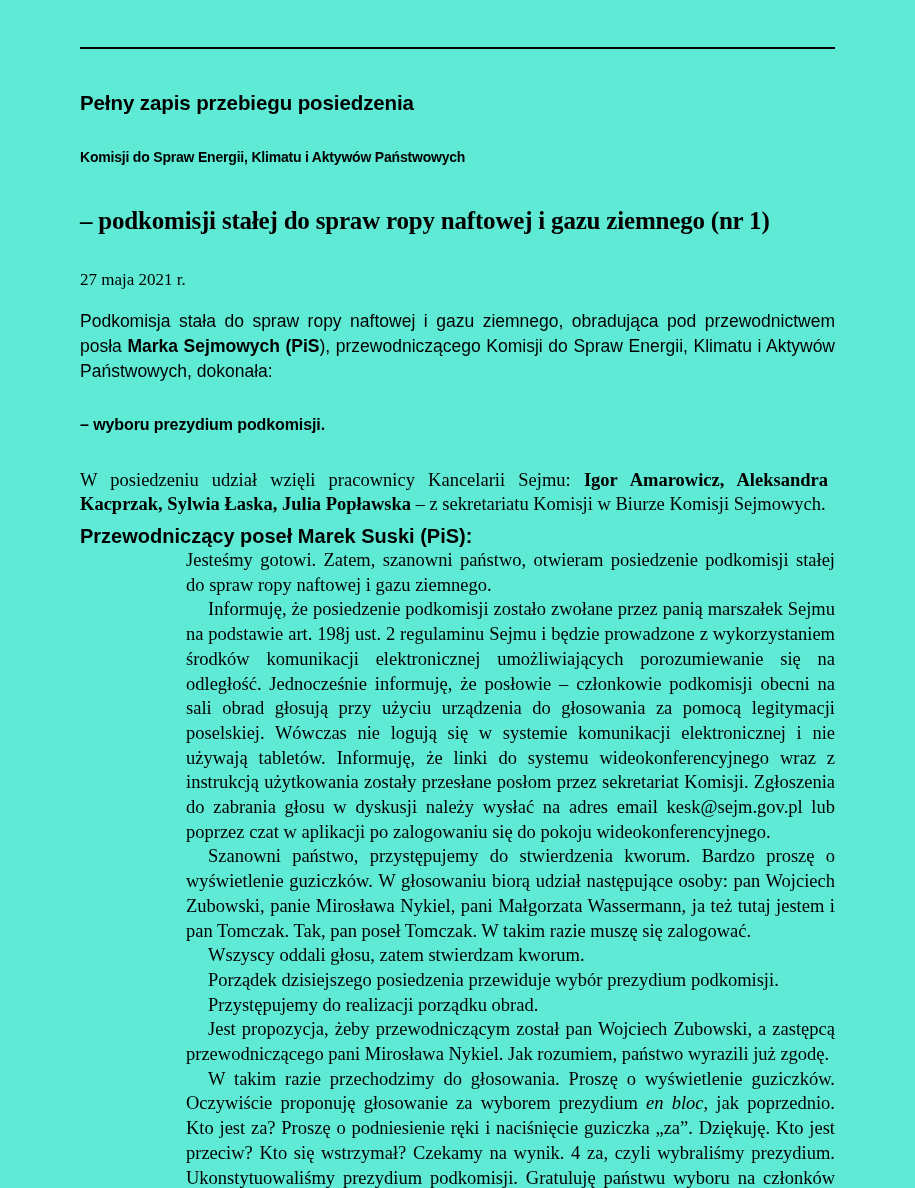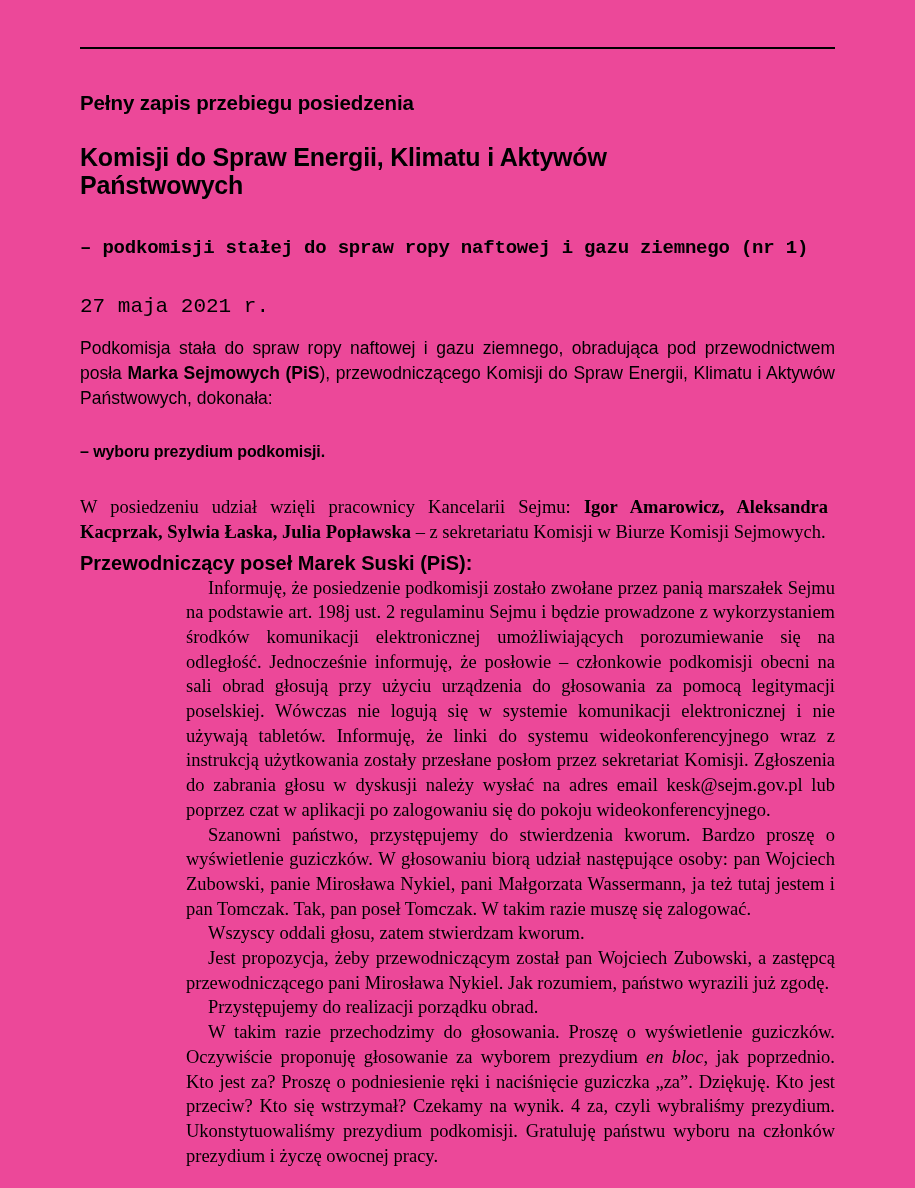--- a/index.html
+++ b/index.html
@@ -5,21 +5,21 @@
 <style>
   html, body {
     margin: 0;
     padding: 0;
     background: #ffffff;
   }
   .page {
     position: relative;
     width: 915px;
     height: 1188px;
-    background: #ec4899;
+    background: #5eead4;
     overflow: hidden;
     box-sizing: border-box;
     color: #000000;
   }
   .content {
     position: absolute;
     left: 80px;
     top: 47px;
     width: 755px;
   }
@@ -34,38 +34,38 @@
     font-family: "Liberation Sans", sans-serif;
     font-weight: bold;
     font-size: 20.5px;
     line-height: 26px;
     letter-spacing: -0.1px;
     margin: 41px 0 0 0;
   }
   .h-body {
     font-family: "Liberation Sans", sans-serif;
     font-weight: bold;
-    font-size: 25px;
+    font-size: 14px;
     line-height: 27.5px;
     letter-spacing: -0.2px;
     margin: 28px 0 0 0;
     max-width: 650px;
   }
   .h-sub {
-    font-family: Liberation Mono, monospace;
+    font-family: Liberation Serif, serif;
     font-weight: bold;
-    font-size: 19px;
+    font-size: 25px;
     line-height: 28px;
     letter-spacing: -0.2px;
     margin: 35px 0 0 0;
     max-width: 760px;
   }
   .date-line {
-    font-family: Liberation Mono, monospace;
-    font-size: 21px;
+    font-family: Liberation Serif, serif;
+    font-size: 17px;
     line-height: 24px;
     margin: 33px 0 0 0;
   }
   .intro-para {
     font-family: "Liberation Sans", sans-serif;
     font-size: 17.5px;
     line-height: 25px;
     margin: 17px 0 0 0;
     text-align: justify;
     text-justify: inter-word;
@@ -133,24 +133,26 @@
 
     <p class="intro-para"><span>Podkomisja stała do spraw ropy naftowej i gazu ziemnego, obradująca pod prze­wodnictwem posła </span><b>Marka Sejmowych (PiS</b><span>), przewodniczącego Komisji do Spraw Energii, Klimatu i Aktywów Państwowych, dokonała:</span></p>
 
     <p class="agenda-item">– wyboru prezydium podkomisji.</p>
 
     <p class="participants"><span>W posiedzeniu udział wzięli pracownicy Kancelarii Sejmu: </span><b>Igor Amarowicz, Aleksandra Kacprzak, Sylwia Łaska, Julia Popławska</b><span> – z sekretariatu Komisji w Biurze Komisji Sejmowych.</span></p>
 
     <p class="speaker">Przewodniczący poseł Marek Suski (PiS):</p>
 
     <div class="speech">
+      <p class="no-indent">Jesteśmy gotowi. Zatem, szanowni państwo, otwieram posiedzenie podkomisji stałej do spraw ropy naftowej i gazu ziemnego.</p>
       <p>Informuję, że posiedzenie podkomisji zostało zwołane przez panią marszałek Sejmu na podstawie art. 198j ust. 2 regulaminu Sejmu i będzie prowadzone z wykorzystaniem środków komunikacji elektronicznej umożliwiających porozumiewanie się na odległość. Jednocześnie informuję, że posłowie – członkowie podkomisji obecni na sali obrad gło­sują przy użyciu urządzenia do głosowania za pomocą legitymacji poselskiej. Wówczas nie logują się w systemie komunikacji elektronicznej i nie używają tabletów. Informuję, że linki do systemu wideokonferencyjnego wraz z instrukcją użytkowania zostały prze­słane posłom przez sekretariat Komisji. Zgłoszenia do zabrania głosu w dyskusji należy wysłać na adres email kesk@sejm.gov.pl lub poprzez czat w aplikacji po zalogowaniu się do pokoju wideokonferencyjnego.</p>
       <p>Szanowni państwo, przystępujemy do stwierdzenia kworum. Bardzo proszę o wyświe­tlenie guziczków. W głosowaniu biorą udział następujące osoby: pan Wojciech Zubowski, panie Mirosława Nykiel, pani Małgorzata Wassermann, ja też tutaj jestem i pan Tom­czak. Tak, pan poseł Tomczak. W takim razie muszę się zalogować.</p>
       <p>Wszyscy oddali głosu, zatem stwierdzam kworum.</p>
+      <p>Porządek dzisiejszego posiedzenia przewiduje wybór prezydium podkomisji.</p>
+      <p>Przystępujemy do realizacji porządku obrad.</p>
       <p>Jest propozycja, żeby przewodniczącym został pan Wojciech Zubowski, a zastępcą przewodniczącego pani Mirosława Nykiel. Jak rozumiem, państwo wyrazili już zgodę.</p>
-      <p>Przystępujemy do realizacji porządku obrad.</p>
 
       <p><span>W takim razie przechodzimy do głosowania. Proszę o wyświetlenie guziczków. Oczywiście proponuję głosowanie za wyborem prezydium </span><i>en bloc</i><span>, jak poprzednio. Kto jest za? Proszę o podniesienie ręki i naciśnięcie guziczka „za”. Dziękuję. Kto jest przeciw? Kto się wstrzymał? Czekamy na wynik. 4 za, czyli wybraliśmy prezydium. Ukonstytuowaliśmy prezydium podkomisji. Gratuluję państwu wyboru na członków prezydium i życzę owocnej pracy.</span></p>
 
     </div>
 
   </div>
 </div>
 
 </body></html>

